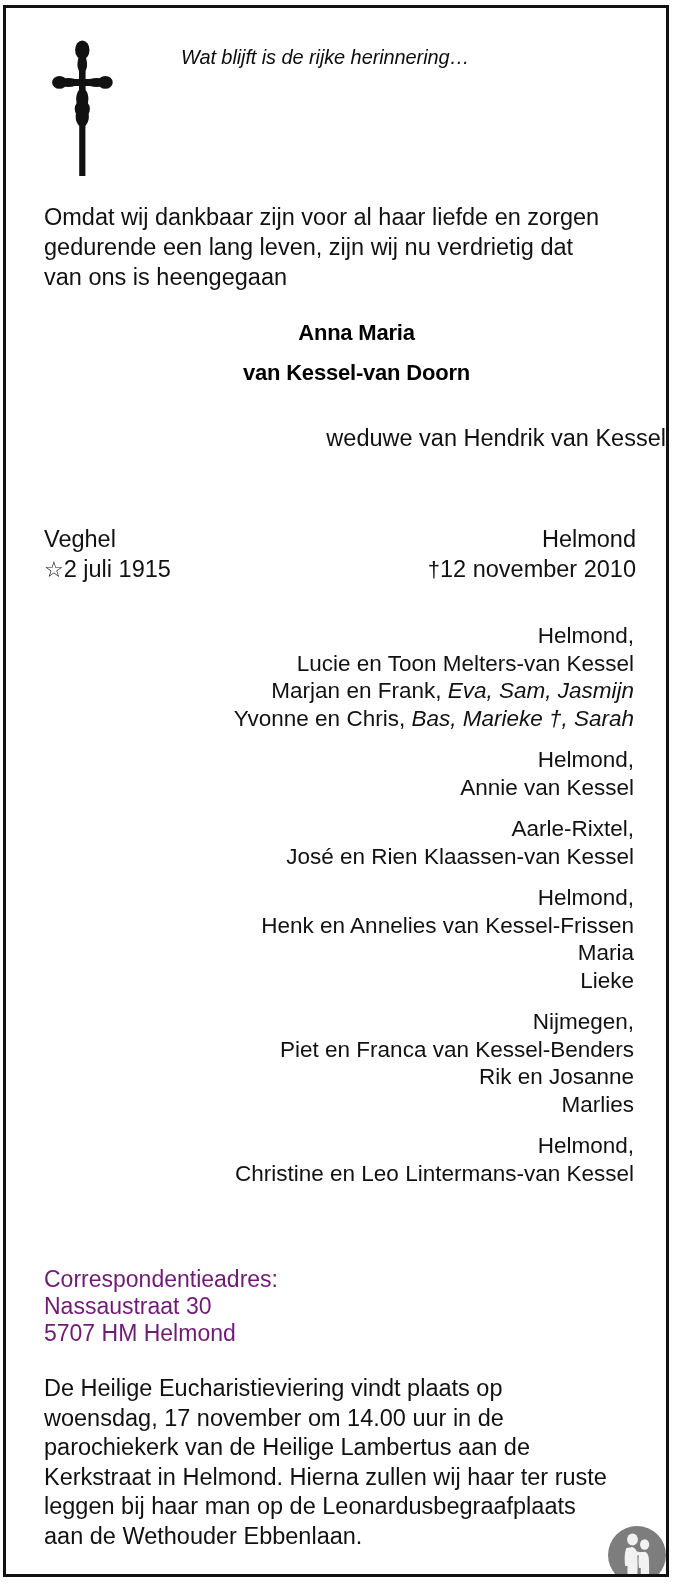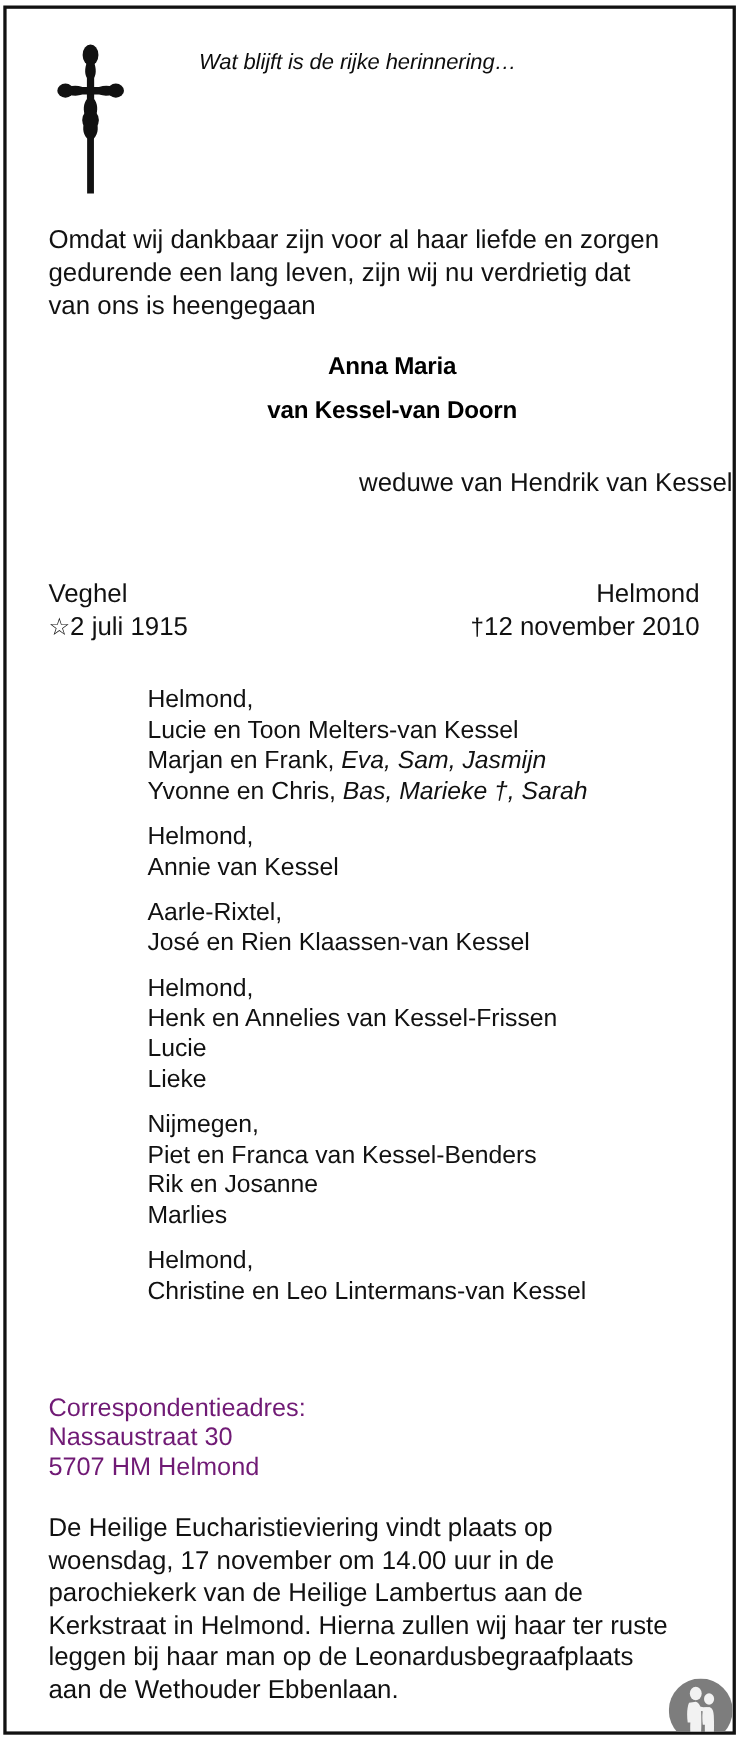--- a/index.html
+++ b/index.html
@@ -128,21 +128,21 @@
     position: absolute;
     left: 128px;
     top: 614px;
     width: 500px;
     font-size: 22.5px;
     line-height: 27.5px;
     color: #111111;
   }
   .fam-group { margin-bottom: 14px; }
   .fam-group:last-child { margin-bottom: 0; }
-  .fam-line { white-space: nowrap; }
+  .fam-line { white-space: nowrap; text-align: right; }
   .fam-line .it { font-style: italic; }
 
   
   .corr {
     position: absolute;
     left: 38px;
     top: 1258px;
     width: 592px;
     font-size: 23px;
     line-height: 27px;
@@ -241,21 +241,21 @@
           <div class="fam-line">Helmond,</div>
           <div class="fam-line"><span>Annie van Kessel</span></div>
         </div>
         <div class="fam-group">
           <div class="fam-line">Aarle-Rixtel,</div>
           <div class="fam-line"><span>José en Rien Klaassen-van Kessel</span></div>
         </div>
         <div class="fam-group">
           <div class="fam-line">Helmond,</div>
           <div class="fam-line"><span>Henk en Annelies van Kessel-Frissen</span></div>
-          <div class="fam-line"><span>Lucie</span></div>
+          <div class="fam-line"><span>Maria</span></div>
           <div class="fam-line"><span>Lieke</span></div>
         </div>
         <div class="fam-group">
           <div class="fam-line">Nijmegen,</div>
           <div class="fam-line"><span>Piet en Franca van Kessel-Benders</span></div>
           <div class="fam-line"><span>Rik en Josanne</span></div>
           <div class="fam-line"><span>Marlies</span></div>
         </div>
         <div class="fam-group">
           <div class="fam-line">Helmond,</div>

